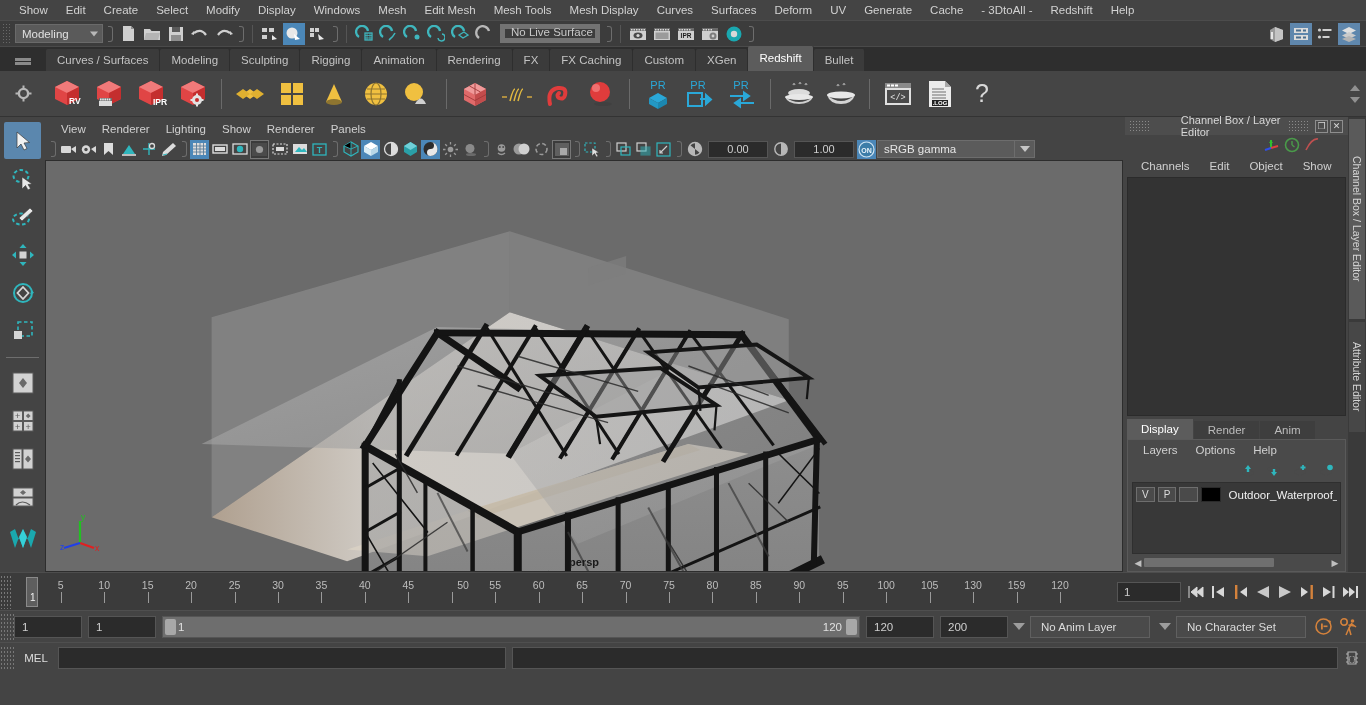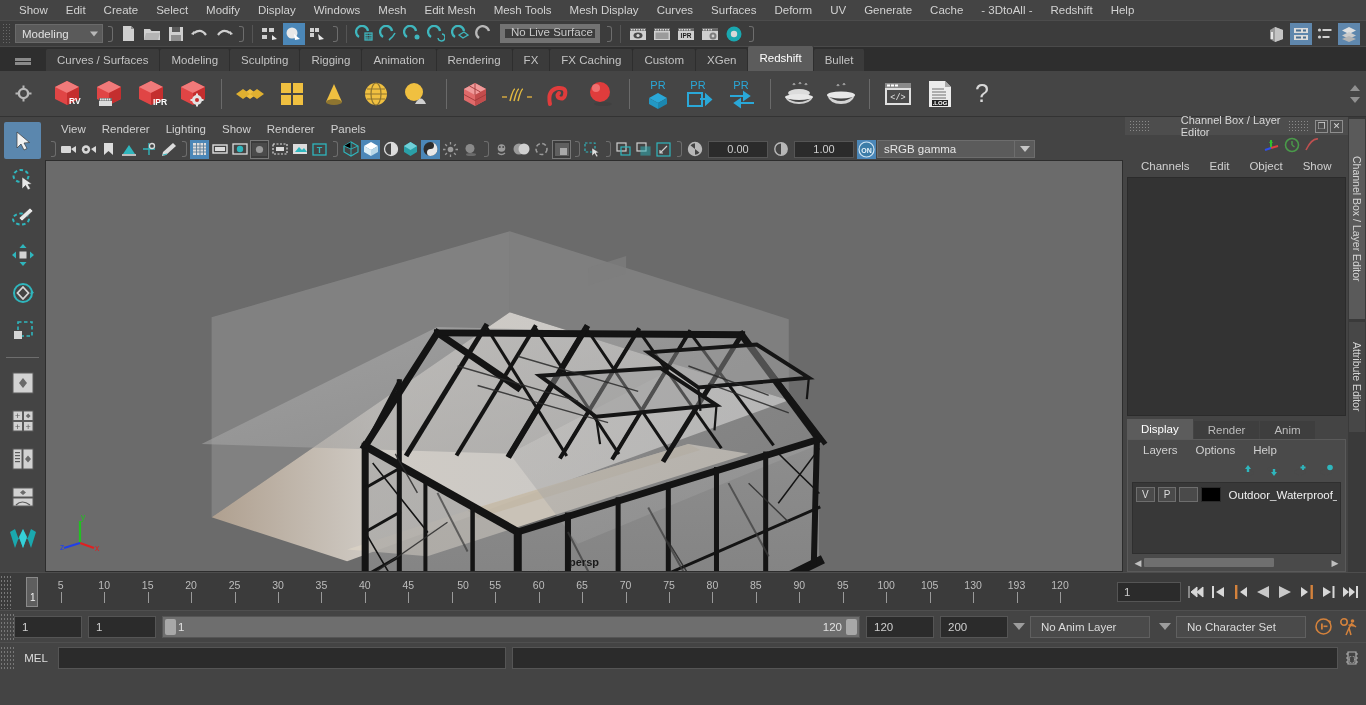--- a/index.html
+++ b/index.html
@@ -1305,21 +1305,21 @@
           <div class="ticklabel" style="left: 787.328px;">90</div>
           <div class="tick" style="left: 830.773px;"></div>
           <div class="ticklabel" style="left: 830.773px;">95</div>
           <div class="tick" style="left: 874.218px;"></div>
           <div class="ticklabel" style="left: 874.218px;">100</div>
           <div class="tick" style="left: 917.664px;"></div>
           <div class="ticklabel" style="left: 917.664px;">105</div>
           <div class="tick" style="left: 961.109px;"></div>
           <div class="ticklabel" style="left: 961.109px;">130</div>
           <div class="tick" style="left: 1004.55px;"></div>
-          <div class="ticklabel" style="left: 1004.55px;">193</div>
+          <div class="ticklabel" style="left: 1004.55px;">159</div>
           <div class="tick" style="left: 1048px;"></div>
           <div class="ticklabel" style="left: 1048px;">120</div>
         </div>
       <div class="currentkey">
         <span>1</span>
       </div>
     </div>
     <div class="tsfield">
       <span>1</span>
     </div>

